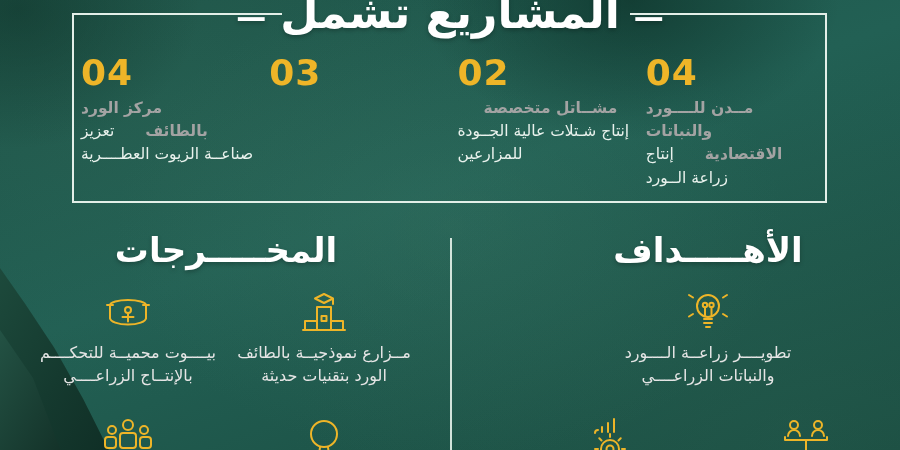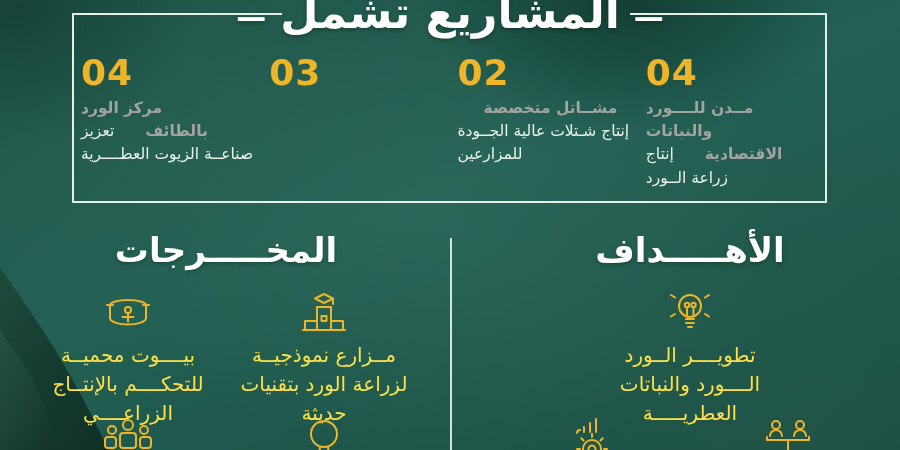--- a/index.html
+++ b/index.html
@@ -51,36 +51,36 @@
   }
   .project { text-align:left; padding:0 8px; }
   .p-num {
     font-size:36px; line-height:1.05; font-weight:800; color:#eeb528;
     margin-bottom:5px; letter-spacing:1px; direction:ltr;
   }
   .p-text { font-size:15.5px; line-height:1.5; color:#e9f2ed; }
   .p-text b { color:#a3a3a3; font-weight:800;margin-left:26px; }
   
   .half { position:absolute; top:226px; height:224px; }
-  .half-objectives { right:18px; width:384px; }
+  .half-objectives { right:0; width:384px; }
   .half-outputs   { left:0;  width:452px; }
   .v-divider {
     position:absolute; left:450px; top:238px; width:2px; height:212px;
     background:#dcebe3; opacity:.95;
   }
   .sec-title {
     text-align:center; font-size:34px; font-weight:800; margin-top:4px;
     text-shadow:0 2px 4px rgba(0,0,0,.25);
   }
   .items-row {
     display:flex; direction:rtl; justify-content:center; gap:10px; margin-top:12px;
   }
   .sec-item { width:186px; display:flex; flex-direction:column; align-items:center; }
   .icon-slot { height:52px; display:flex; align-items:flex-end; justify-content:center; margin-bottom:7px; }
-  .sec-text { text-align:center; font-size:20px; line-height:1.45; color:#fde047; padding:0 4px; }
+  .sec-text { text-align:center; font-size:16px; line-height:1.45; color:#e5e5e5; padding:0 4px; }
   .partials {
     position:absolute; left:0; right:0; top:192px;
     display:flex; direction:rtl; justify-content:center; gap:10px;
   }
   .partial-cell { width:186px; display:flex; justify-content:center; }
   svg.icon { stroke:#eeb528; fill:none; stroke-width:2; stroke-linecap:round; stroke-linejoin:round; }
 </style>
 </head>
 <body>
 
@@ -135,21 +135,21 @@
         <div class="icon-slot">
           <svg class="icon" width="46" height="46" viewBox="0 0 44 46">
             <circle cx="22" cy="18" r="11"></circle>
             <circle cx="19" cy="17" r="2.2"></circle>
               <circle cx="25.5" cy="17" r="2.2"></circle>
             <path d="M19 19.2 v8 M25.5 19.2 v8"></path>
             <path d="M18 31 h8 M18 35 h8 M20 39 h4"></path>
             <path d="M7 9.5 L3 7 M37 9.5 L41 7 M7 26 L3 28.5 M37 26 L41 28.5"></path>
           </svg>
         </div>
-        <div class="sec-text">تطويــــر الــورد الــــورد والنباتات العطريـــــة</div>
+        <div class="sec-text">تطويــــر زراعــة الــــورد والنباتات الزراعــــي</div>
       </div>
     </div>
     <div class="partials">
       <div class="partial-cell">
         <svg class="icon" width="50" height="46" viewBox="0 0 50 46">
           <circle cx="13" cy="7" r="4"></circle>
             <path d="M7 18 a6 6 0 0 1 12 0"></path>
           <circle cx="37" cy="7" r="4"></circle>
             <path d="M31 18 a6 6 0 0 1 12 0"></path>
           <path d="M4 22 h42 M4 22 v-3 M46 22 v-3"></path>
@@ -175,21 +175,21 @@
         <div class="icon-slot">
           <svg class="icon" width="48" height="42" viewBox="0 0 48 42">
             <path d="M24 2 l9 4.5 -9 4.5 -9 -4.5 z"></path>
             <path d="M33 7 v5"></path>
             <path d="M17 15 h14 v23 M17 38 V15"></path>
             <rect x="21.5" y="24" width="5" height="5"></rect>
             <path d="M5 38 v-9 h12 M43 38 v-9 h-12"></path>
             <path d="M3 38 h42"></path>
           </svg>
         </div>
-        <div class="sec-text">مــزارع نموذجيــة لزراعة الورد بتقنيات حديثة</div>
+        <div class="sec-text">مــزارع نموذجيــة بالطائف الورد بتقنيات حديثة</div>
       </div>
       <div class="sec-item">
         <div class="icon-slot">
           <svg class="icon" width="56" height="40" viewBox="0 0 56 40">
             <path d="M10 11 a18 5 0 0 1 36 0"></path>
             <path d="M10 11 v13 M46 11 v13"></path>
             <path d="M7 11 h6 M43 11 h6"></path>
             <path d="M10 24 a18 6.5 0 0 0 36 0"></path>
             <circle cx="28" cy="16" r="3"></circle>
             <path d="M28 19.5 v8 M22.5 23 h11"></path>

